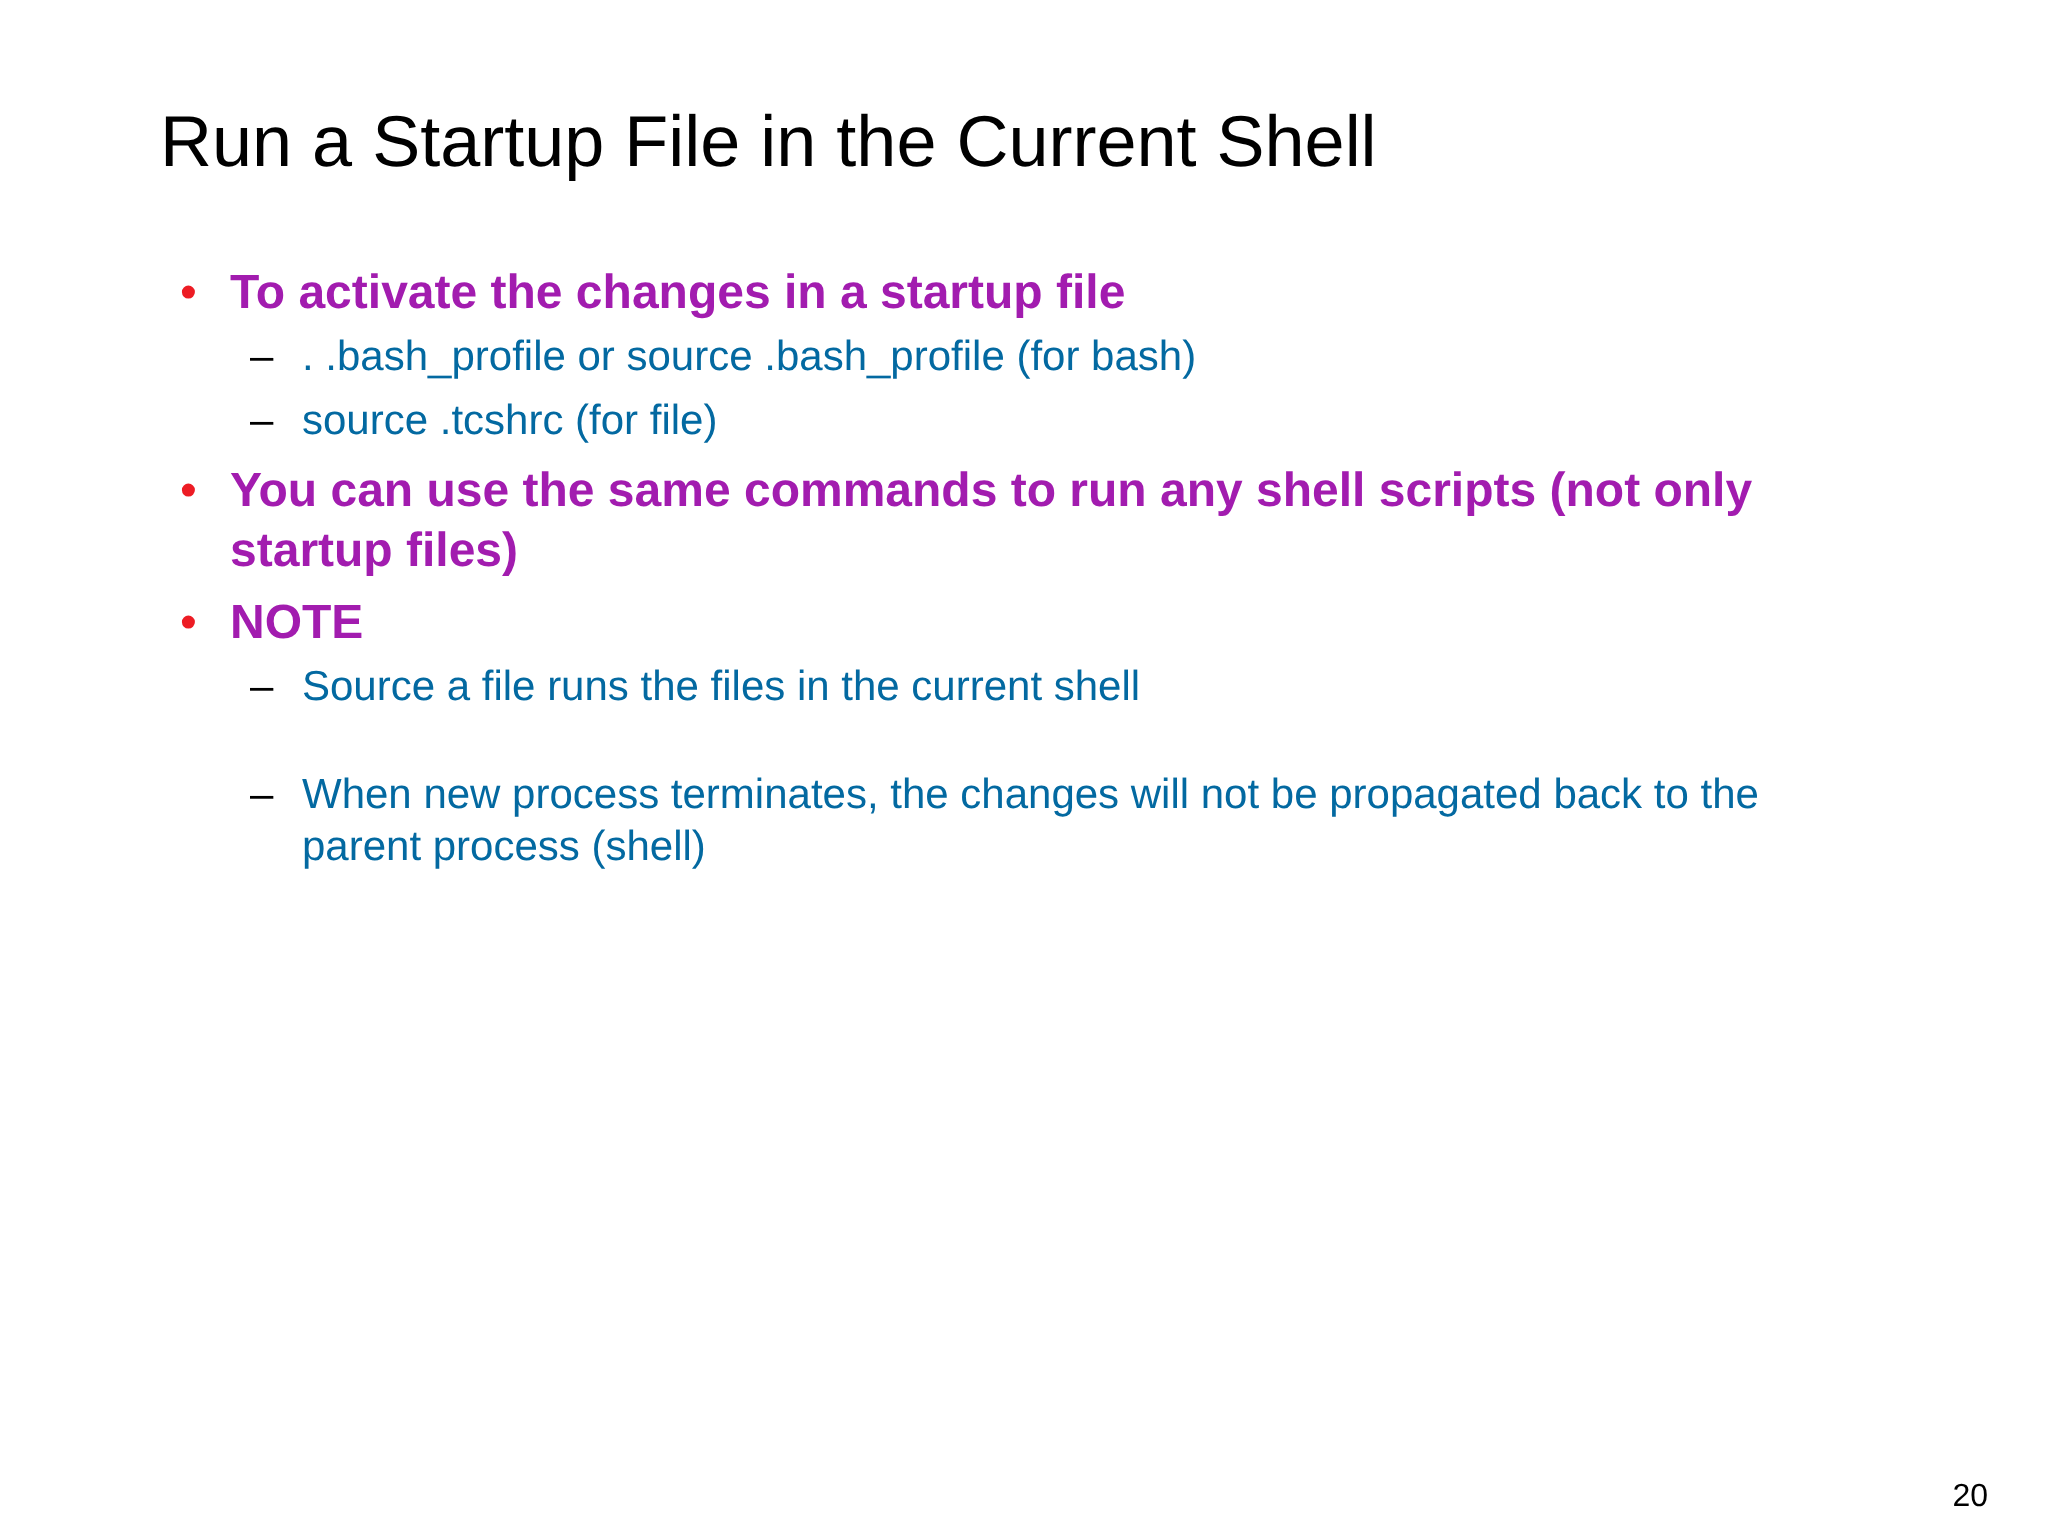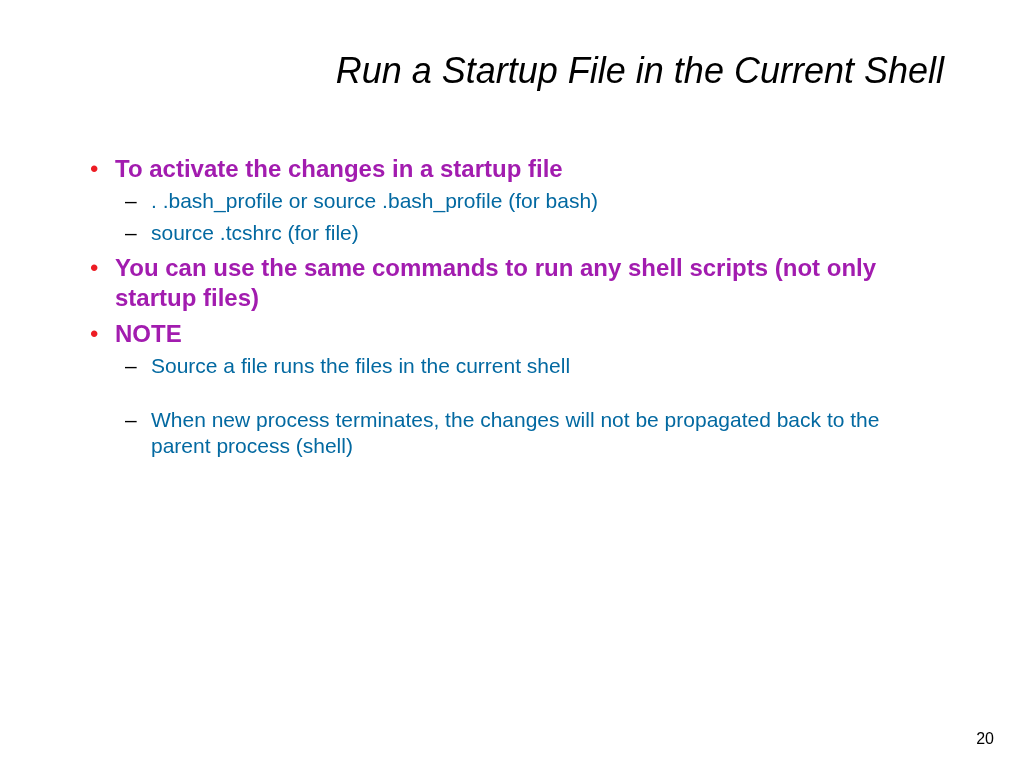--- a/index.html
+++ b/index.html
@@ -11,23 +11,22 @@
     font-family: Arial, Helvetica, sans-serif;
     color: black;
     position: relative;
   }
   .slide {
     padding: 50px 80px 30px 80px;
   }
   h1 {
     font-size: 36px;
     font-weight: normal;
-    text-align: right;
-    margin: 0 0 62px 0;
-    font-style: italic;
+    text-align: left;
+    margin: 0 0 40px 0;
   }
   ul.top {
     list-style: none;
     padding: 0;
     margin: 0;
     font-size: 24px;
   }
   ul.top > li {
     position: relative;
     padding-left: 35px;
@@ -65,21 +64,21 @@
     left: 10px;
     top: 0;
     color: black;
   }
   .gap {
     height: 18px;
   }
   .page-num {
     position: absolute;
     right: 30px;
-    bottom: 20px;
+    bottom: 10px;
     font-size: 16px;
     color: black;
   }
 </style>
 </head>
 <body>
 
 <div class="slide">
   <h1>Run a Startup File in the Current Shell</h1>
   <ul class="top">

